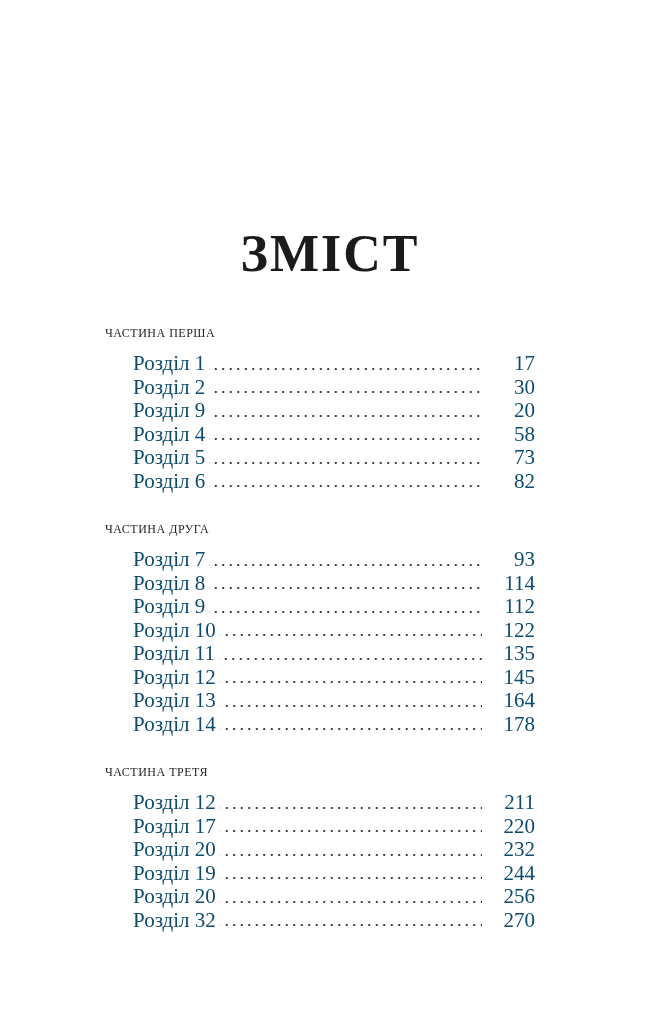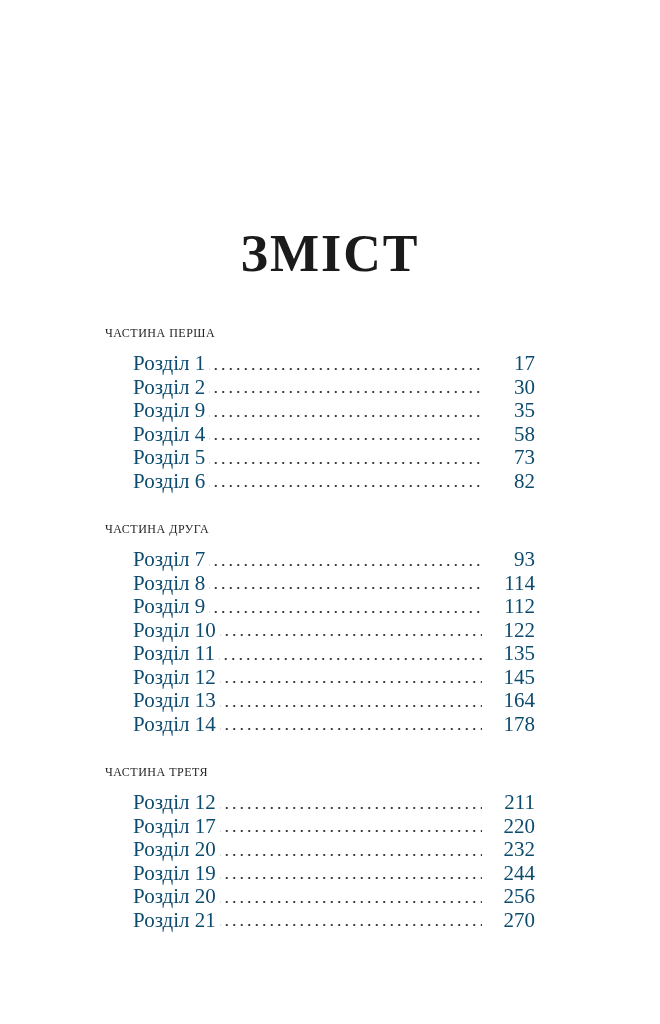--- a/index.html
+++ b/index.html
@@ -88,21 +88,21 @@
         <span class="toc-page">17</span>
       </div>
       <div class="toc-row">
         <span class="toc-label">Розділ 2</span>
         <span class="toc-dots"></span>
         <span class="toc-page">30</span>
       </div>
       <div class="toc-row">
         <span class="toc-label">Розділ 9</span>
         <span class="toc-dots"></span>
-        <span class="toc-page">35</span>
+        <span class="toc-page">20</span>
       </div>
       <div class="toc-row">
         <span class="toc-label">Розділ 4</span>
         <span class="toc-dots"></span>
         <span class="toc-page">58</span>
       </div>
       <div class="toc-row">
         <span class="toc-label">Розділ 5</span>
         <span class="toc-dots"></span>
         <span class="toc-page">73</span>
@@ -179,20 +179,20 @@
         <span class="toc-label">Розділ 19</span>
         <span class="toc-dots"></span>
         <span class="toc-page">244</span>
       </div>
       <div class="toc-row">
         <span class="toc-label">Розділ 20</span>
         <span class="toc-dots"></span>
         <span class="toc-page">256</span>
       </div>
       <div class="toc-row">
-        <span class="toc-label">Розділ 21</span>
+        <span class="toc-label">Розділ 32</span>
         <span class="toc-dots"></span>
         <span class="toc-page">270</span>
       </div>
     </section>
 
   </div>
 </div>
 
 </body></html>

